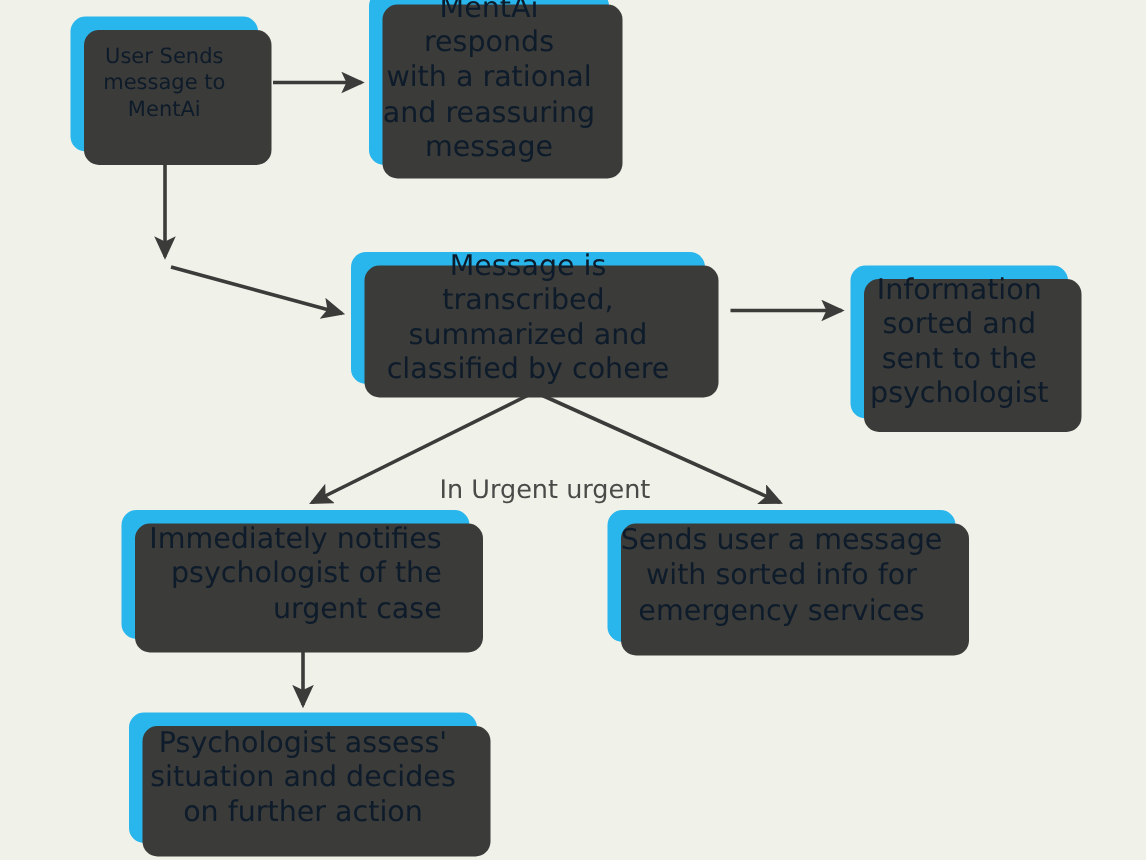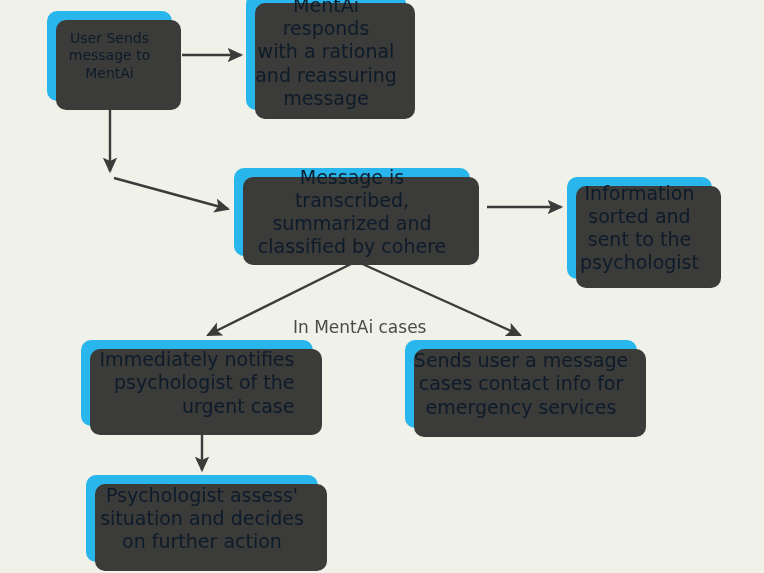--- a/index.html
+++ b/index.html
@@ -147,25 +147,25 @@
   </div>
 
   <div class="node" id="node-notify-psych">
     <span class="node-label">Immediately notifies
 psychologist of the
 urgent case</span>
   </div>
 
   <div class="node" id="node-emergency-info">
     <span class="node-label">Sends user a message
-cases contact info for
+with sorted info for
 emergency services</span>
   </div>
 
   <div class="node" id="node-psych-assess">
     <span class="node-label">Psychologist assess'
 situation and decides
 on further action</span>
   </div>
 
-  <div class="edge-label" id="edge-label-urgent">In MentAi cases</div>
+  <div class="edge-label" id="edge-label-urgent">In Urgent urgent</div>
 
 </div>
 
 </body></html>

